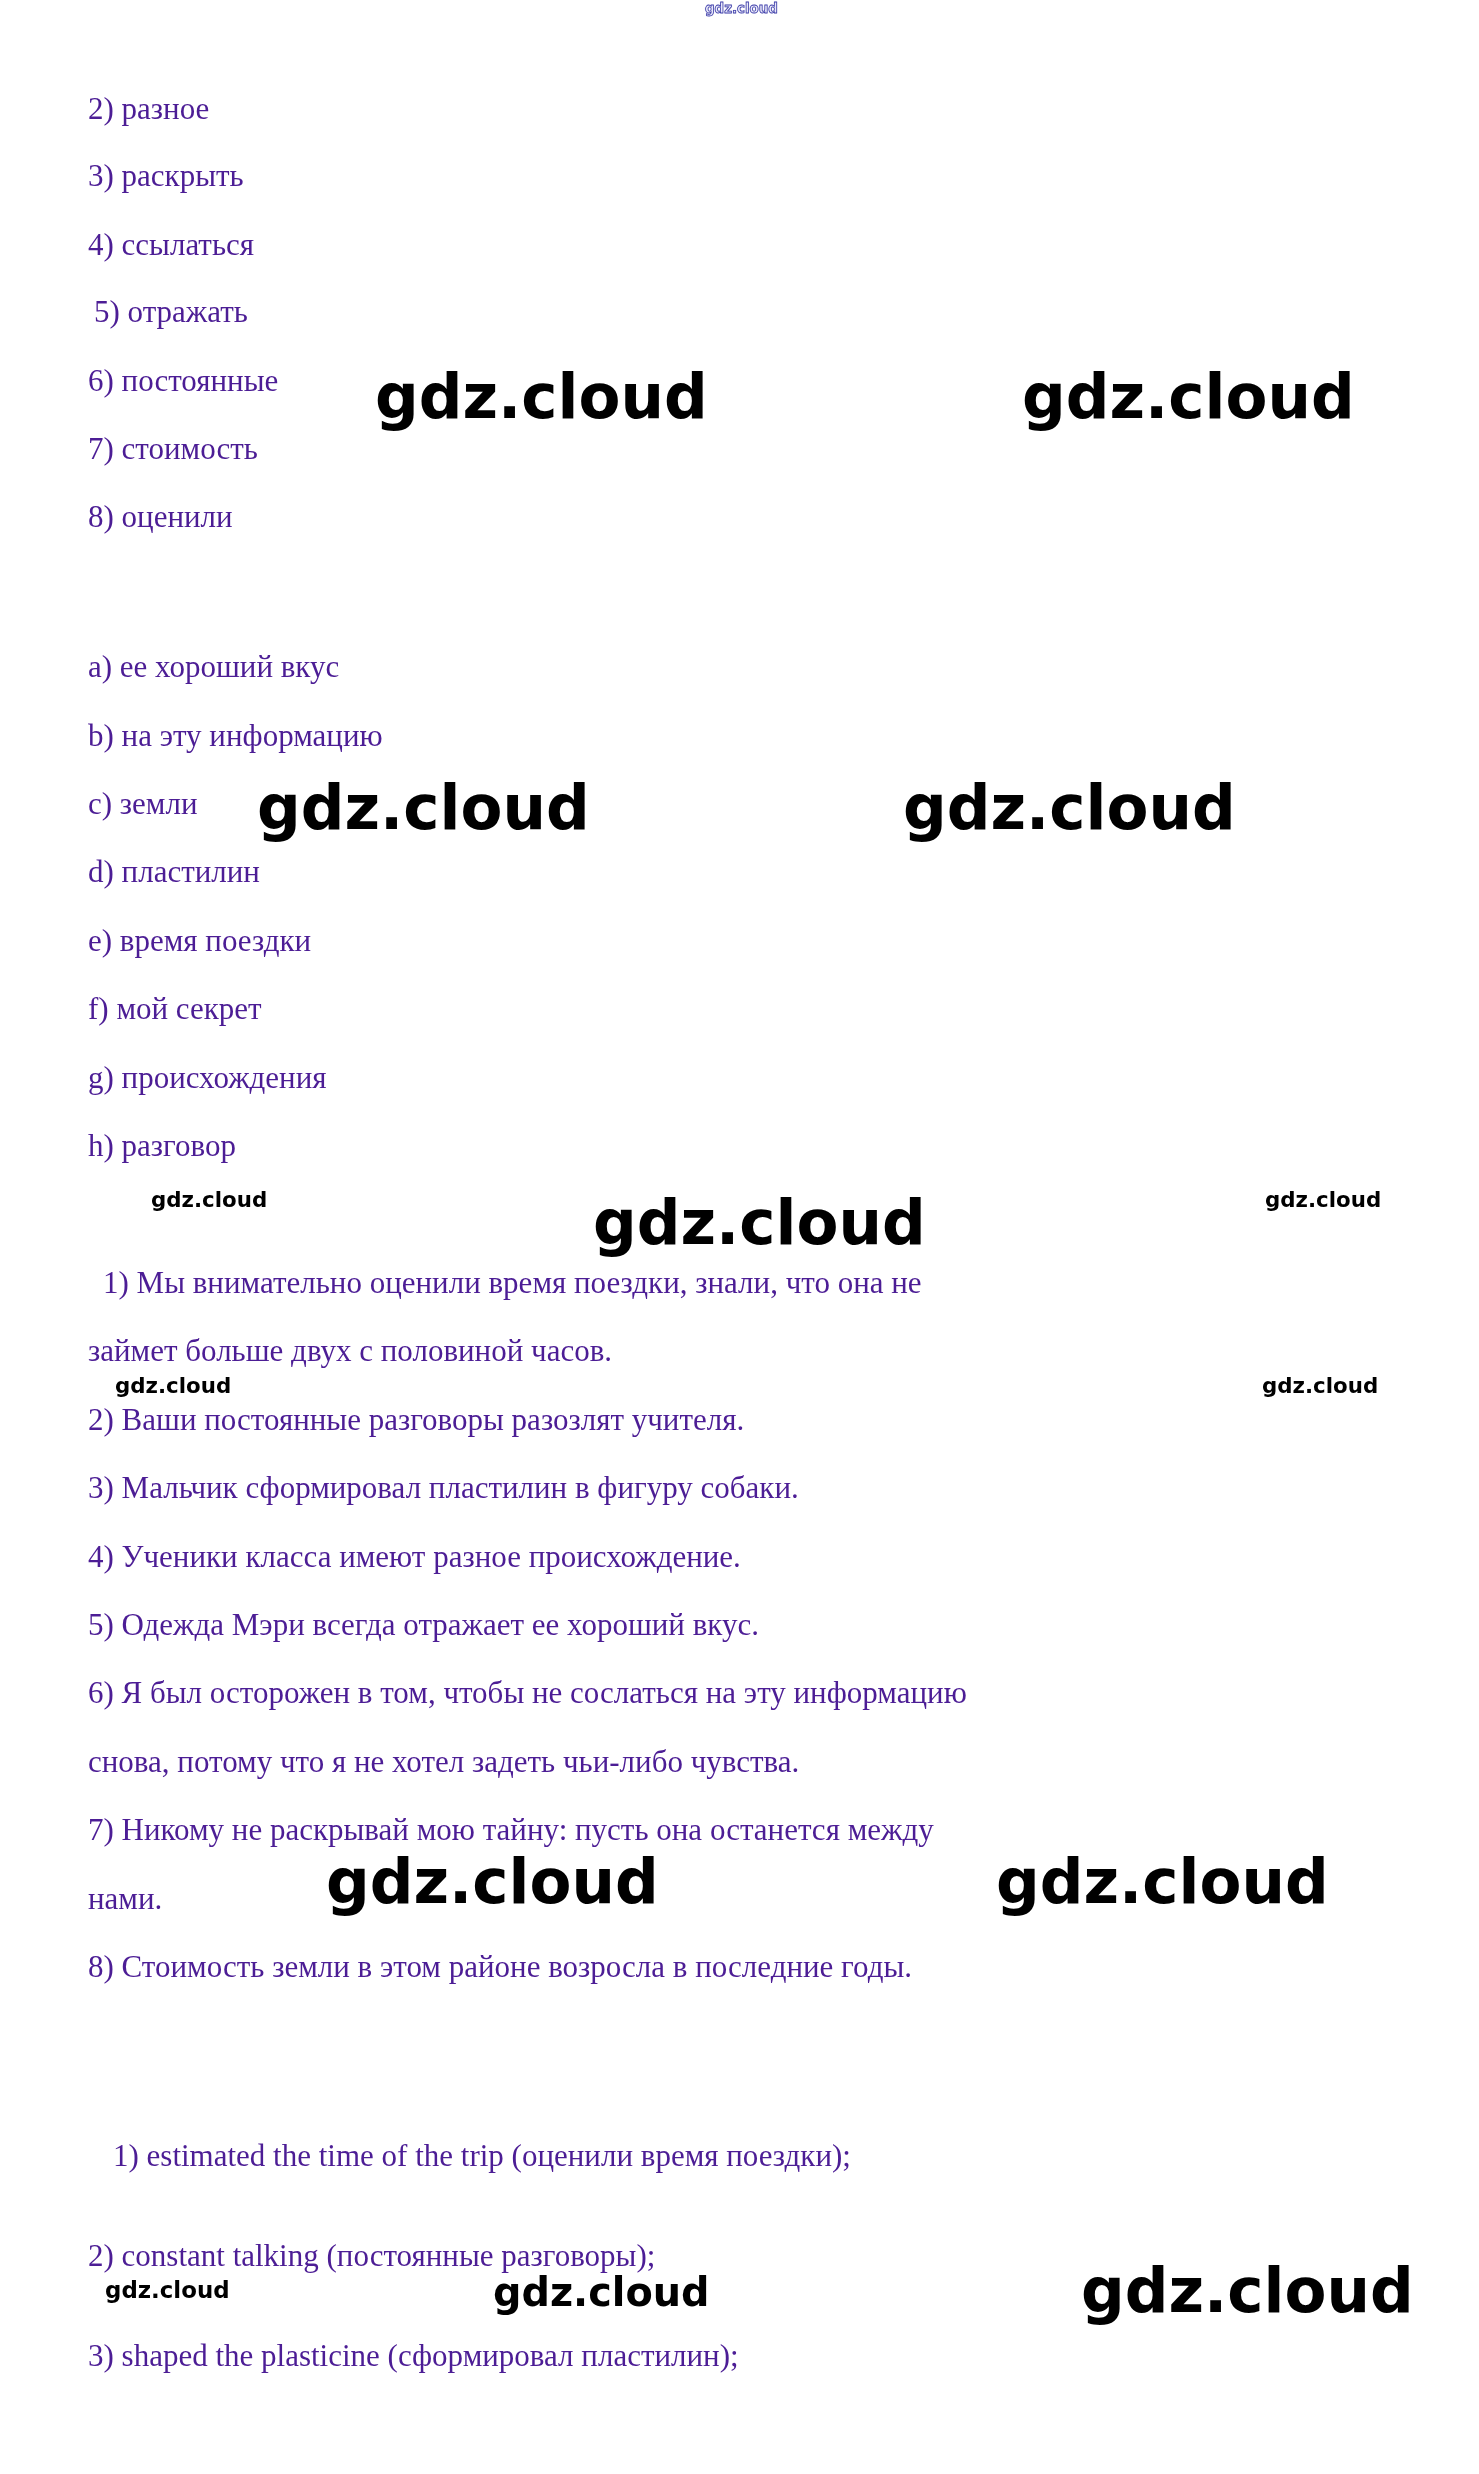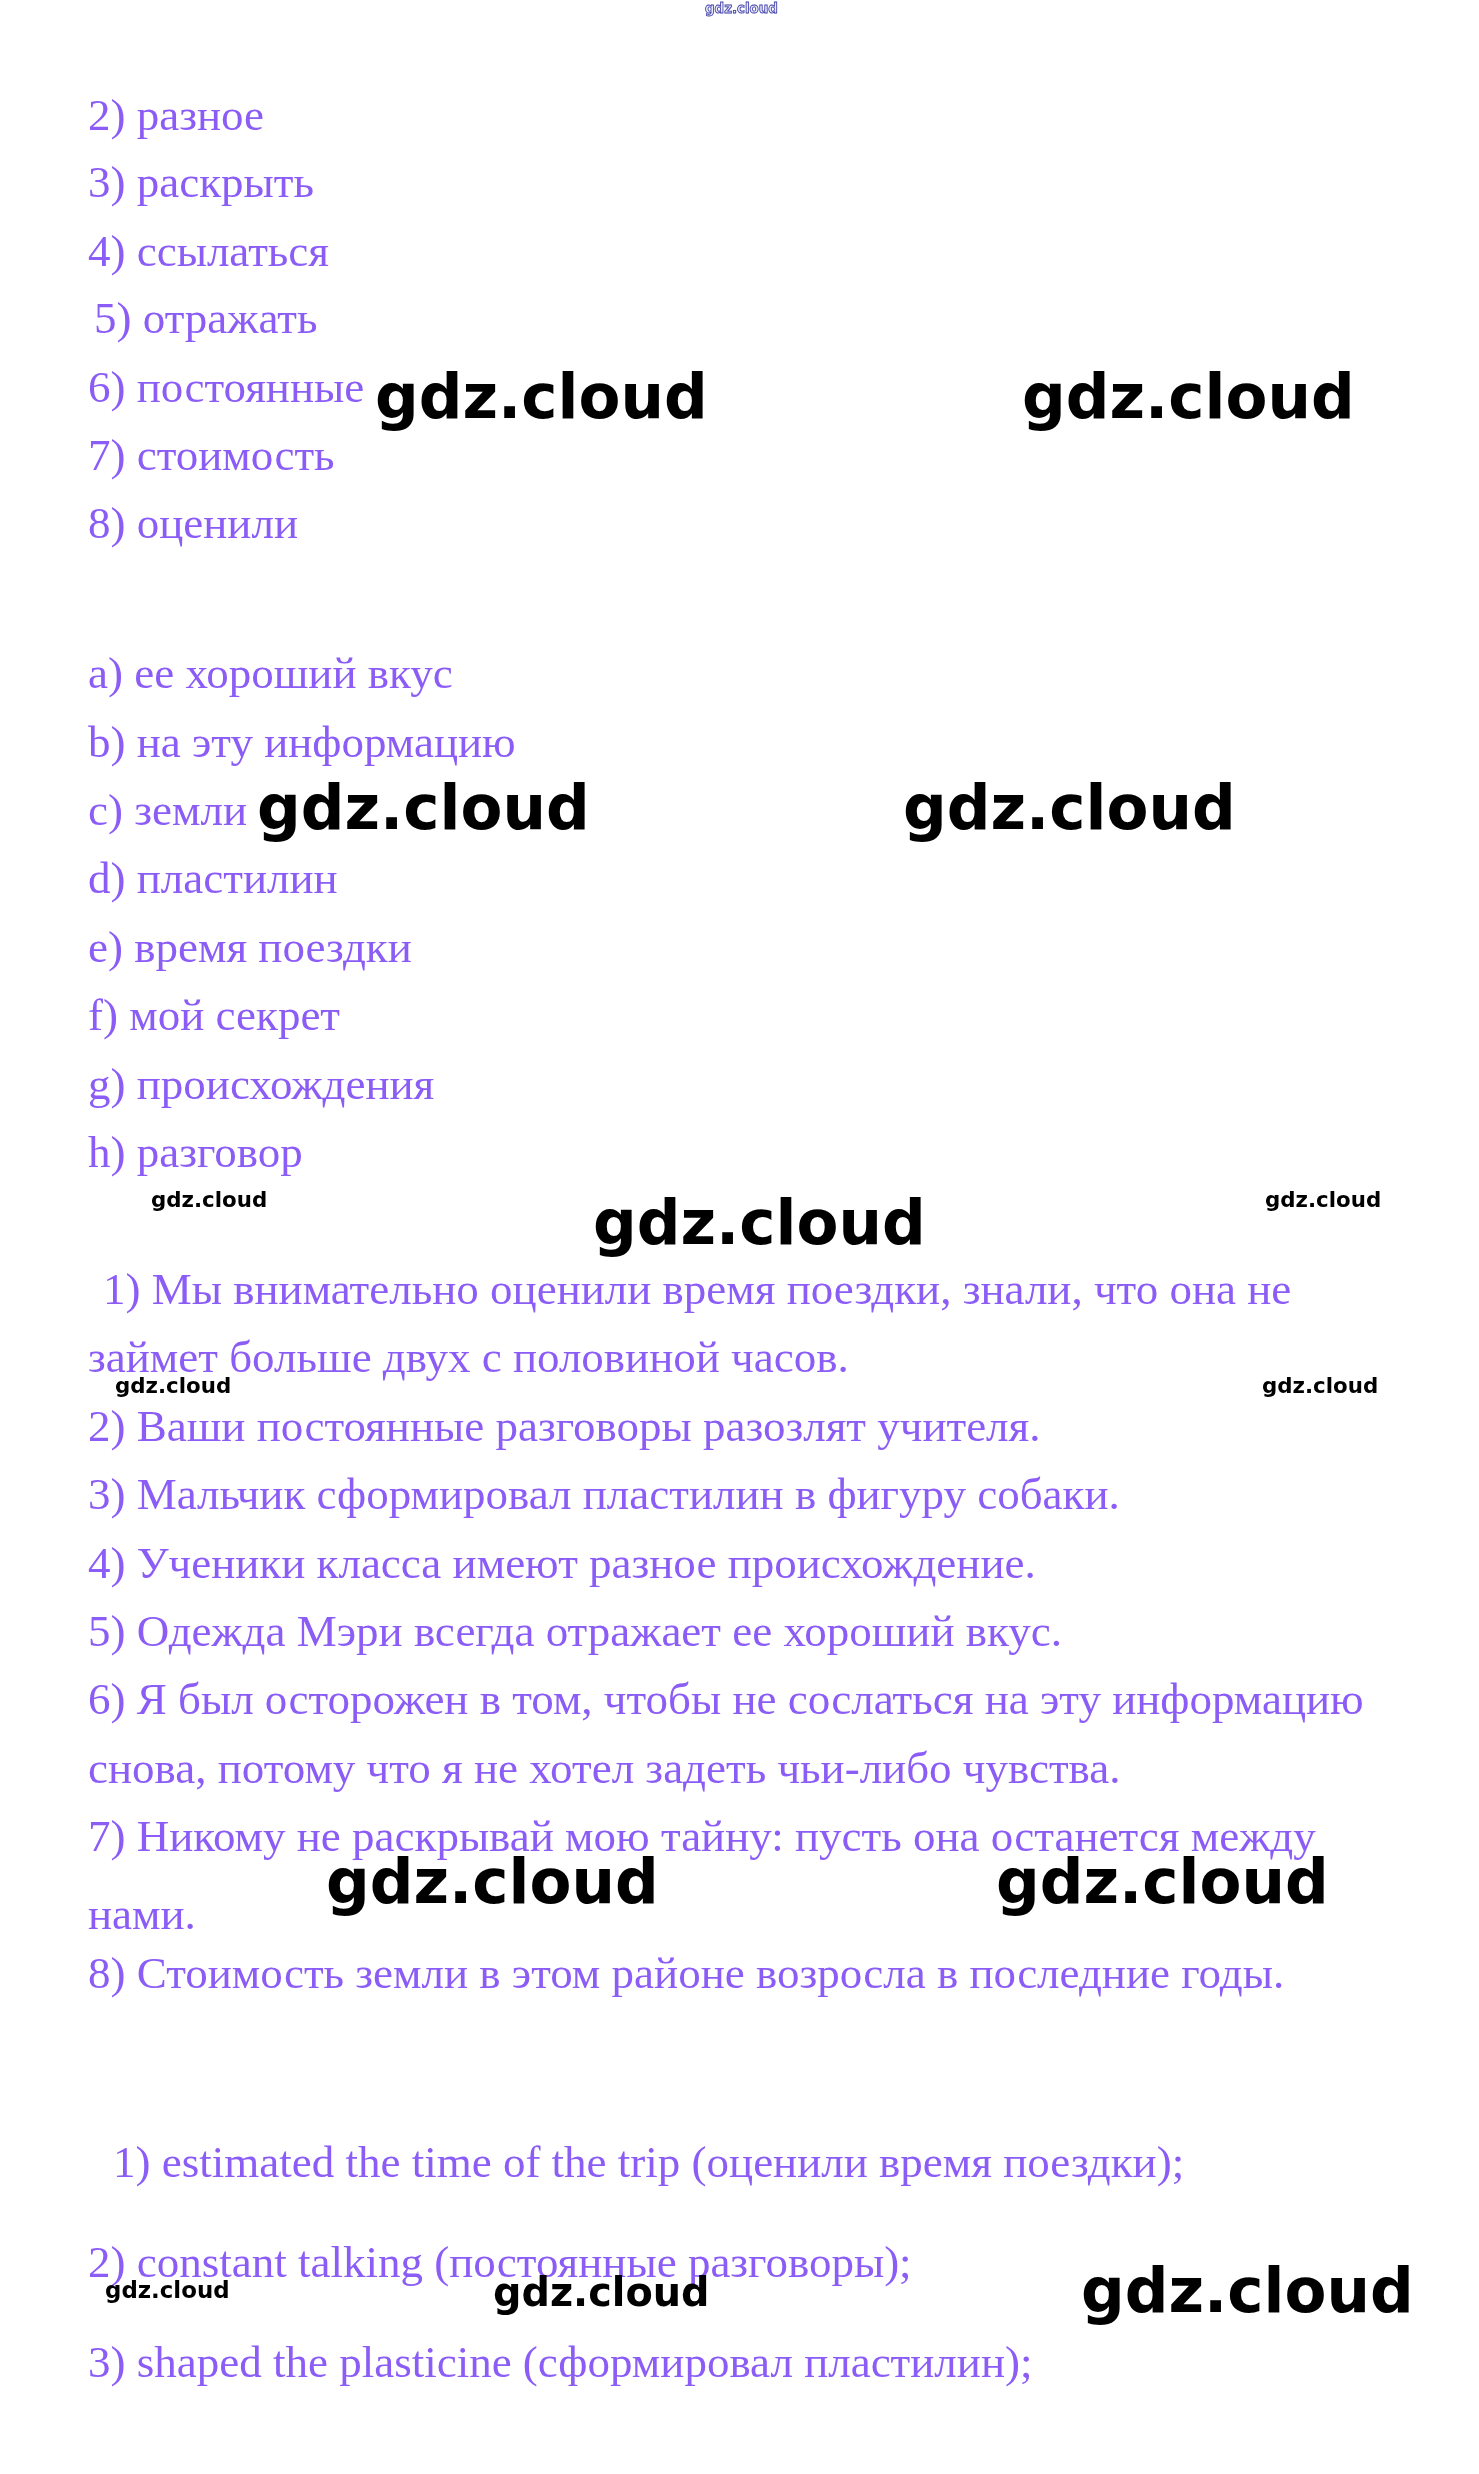--- a/index.html
+++ b/index.html
@@ -11,23 +11,23 @@
     position: relative;
     width: 1454px;
     height: 2475px;
     background: #ffffff;
     overflow: hidden;
   }
   
   .t {
     position: absolute;
     font-family: "Liberation Serif", serif;
-    font-size: 45px;
+    font-size: 31px;
     line-height: 1;
-    color: #8b5cf6;
+    color: #4c1d95;
     white-space: nowrap;
     letter-spacing: 0px;
   }
   
   .wm {
     position: absolute;
     font-family: "DejaVu Sans", sans-serif;
     font-weight: bold;
     line-height: 1;
     color: #000000;
@@ -91,21 +91,21 @@
   <div class="wm wm-28" style="left:115px; top:1375px;">gdz.cloud</div>
   <div class="wm wm-28" style="left:1262px; top:1375px;">gdz.cloud</div>
 
   <div class="t" style="left:88px; top:1404px;">2) Ваши постоянные разговоры разозлят учителя.</div>
   <div class="t" style="left:88px; top:1472px;">3) Мальчик сформировал пластилин в фигуру собаки.</div>
   <div class="t" style="left:88px; top:1541px;">4) Ученики класса имеют разное происхождение.</div>
   <div class="t" style="left:88px; top:1609px;">5) Одежда Мэри всегда отражает ее хороший вкус.</div>
   <div class="t" style="left:88px; top:1677px;">6) Я был осторожен в том, чтобы не сослаться на эту информацию</div>
   <div class="t" style="left:88px; top:1746px;">снова, потому что я не хотел задеть чьи-либо чувства.</div>
   <div class="t" style="left:88px; top:1814px;">7) Никому не раскрывай мою тайну: пусть она останется между</div>
-  <div class="t" style="left:88px; top:1883px;margin-top:9px;">нами.</div>
+  <div class="t" style="left:88px; top:1883px;">нами.</div>
 
   <div class="wm wm-80" style="left:326px; top:1850px;">gdz.cloud</div>
   <div class="wm wm-80" style="left:996px; top:1850px;">gdz.cloud</div>
 
   <div class="t" style="left:88px; top:1951px;">8) Стоимость земли в этом районе возросла в последние годы.</div>
 
   <div class="t" style="left:88px; top:2140px;margin-left:25px;">1) estimated the time of the trip (оценили время поездки);</div>
   <div class="t" style="left:88px; top:2240px;">2) constant talking (постоянные разговоры);</div>
 
   <div class="wm wm-30" style="left:105px; top:2279px;">gdz.cloud</div>

